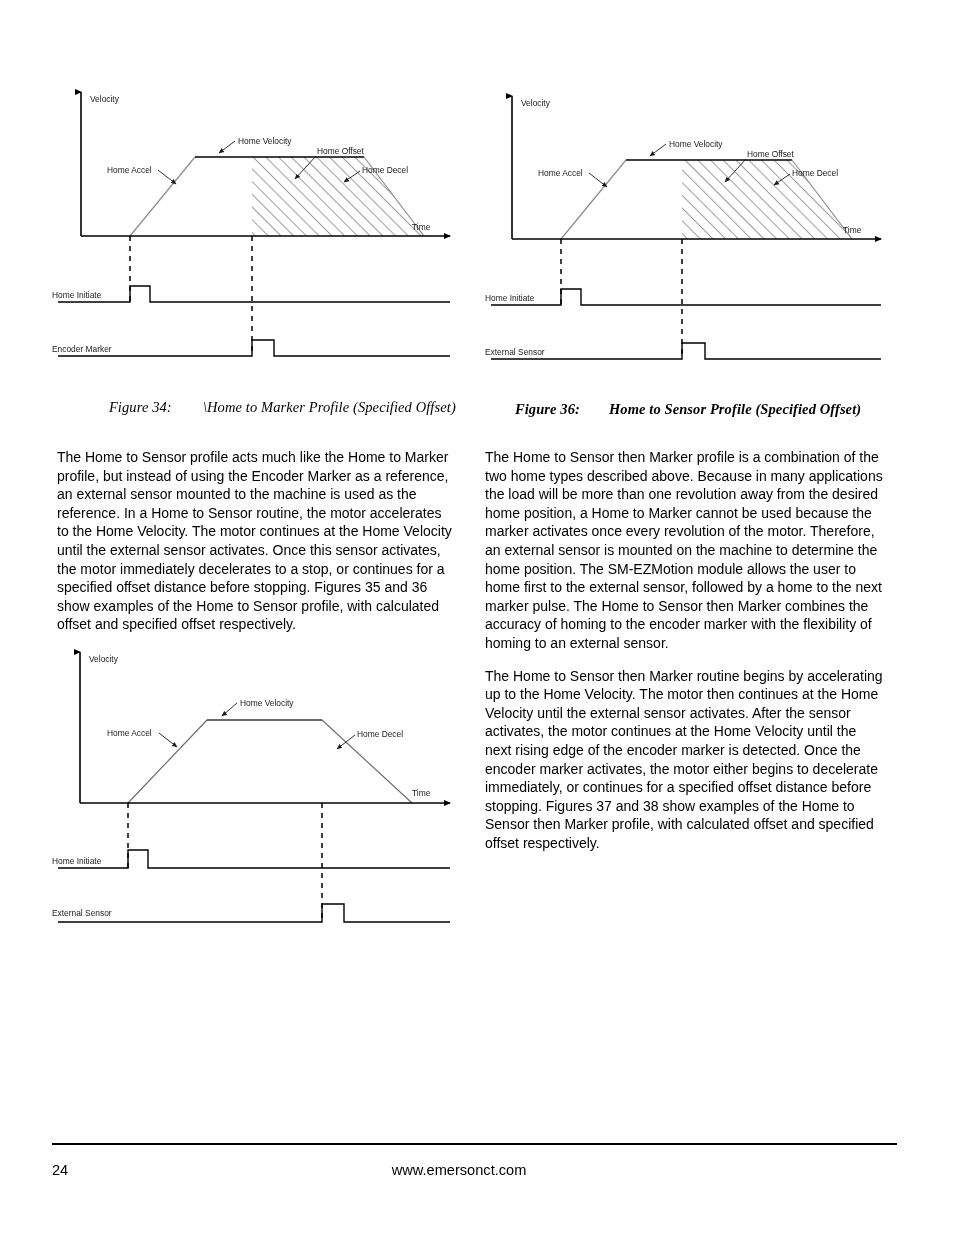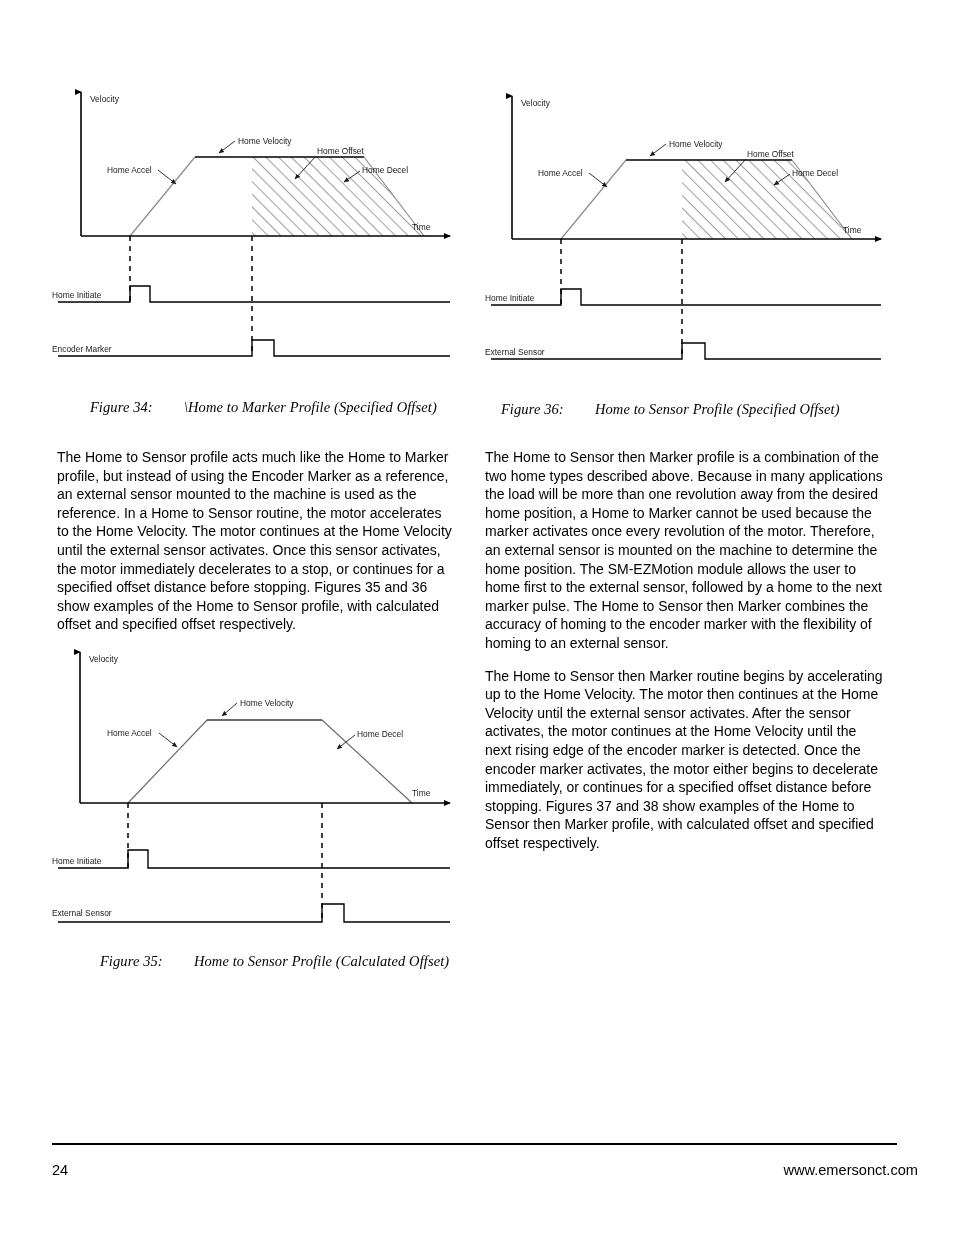--- a/index.html
+++ b/index.html
@@ -64,21 +64,21 @@
     height: 2px;
     background: #000;
   }
   .footer-text {
     position: absolute;
     top: 1162px;
     font-size: 14.6px;
     color: #000;
   }
   #footer-page   { left: 52px; }
-  #footer-url    { left: 0; width: 918px; text-align: right; }
+  #footer-url    { left: 0; width: 918px; text-align: center; }
   #footer-title  { left: 0; width: 897px; text-align: right; }
 
   
   .lbl {
     font-family: "Liberation Sans", sans-serif;
     font-size: 8.4px;
     fill: #1a1a1a;
   }
   .lbl-sig {
     font-family: "Liberation Sans", sans-serif;
@@ -138,21 +138,21 @@
       <line x1="200" y1="152" x2="200" y2="272" stroke="#000" stroke-width="1.5" stroke-dasharray="5,5"></line>
 
       <polyline points="6,218 78,218 78,202 98,202 98,218 398,218" fill="none" stroke="#000" stroke-width="1.4"></polyline>
       <text class="lbl-sig" x="0" y="214">Home Initiate</text>
 
       <polyline points="6,272 200,272 200,256 222,256 222,272 398,272" fill="none" stroke="#000" stroke-width="1.4"></polyline>
       <text class="lbl-sig" x="0" y="268">Encoder Marker</text>
     </svg>
   </div>
 
-  <div class="fig-caption" style="left:75px; top:382px;">
+  <div class="fig-caption" style="left:94px; top:382px;">
     <span class="cap-num">Figure 34:</span><span>\Home to Marker Profile (Specified Offset)</span>
   </div>
 
   <div class="figure" id="fig36-wrap" style="left:485px; top:88px;">
     <svg width="410" height="290" viewBox="0 0 410 290">
       <defs>
         <pattern id="hatch36" width="9" height="9" patternUnits="userSpaceOnUse" patternTransform="rotate(-45 0 0)">
           <line x1="0" y1="0" x2="0" y2="9" stroke="#4d4d4d" stroke-width="1.1"></line>
         </pattern>
         <marker id="arrowE36" markerWidth="7" markerHeight="7" refX="6" refY="3" orient="auto" markerUnits="userSpaceOnUse">
@@ -194,21 +194,21 @@
       <line x1="197" y1="151" x2="197" y2="271" stroke="#000" stroke-width="1.5" stroke-dasharray="5,5"></line>
 
       <polyline points="6,217 76,217 76,201 96,201 96,217 396,217" fill="none" stroke="#000" stroke-width="1.4"></polyline>
       <text class="lbl-sig" x="0" y="213">Home Initiate</text>
 
       <polyline points="6,271 197,271 197,255 220,255 220,271 396,271" fill="none" stroke="#000" stroke-width="1.4"></polyline>
       <text class="lbl-sig" x="0" y="267">External Sensor</text>
     </svg>
   </div>
 
-  <div class="fig-caption" style="left:486px; top:384px;">
+  <div class="fig-caption" style="left:500px; top:384px;font-weight:bold;">
     <span class="cap-num">Figure 36:</span><span>Home to Sensor Profile (Specified Offset)</span>
   </div>
 
   <div class="col" id="left-col" style="left:57px; top:448px; width:398px;">
     <p>The Home to Sensor profile acts much like the Home to Marker profile, but instead of using the Encoder Marker as a reference, an external sensor mounted to the machine is used as the reference. In a Home to Sensor routine, the motor accelerates to the Home Velocity. The motor continues at the Home Velocity until the external sensor activates. Once this sensor activates, the motor immediately decelerates to a stop, or continues for a specified offset distance before stopping. Figures 35 and 36 show examples of the Home to Sensor profile, with calculated offset and specified offset respectively.</p>
   </div>
 
   <div class="col" id="right-col" style="left:485px; top:448px; width:400px;">
     <p>The Home to Sensor then Marker profile is a combination of the two home types described above. Because in many applications the load will be more than one revolution away from the desired home position, a Home to Marker cannot be used because the marker activates once every revolution of the motor. Therefore, an external sensor is mounted on the machine to determine the home position. The SM-EZMotion module allows the user to home first to the external sensor, followed by a home to the next marker pulse. The Home to Sensor then Marker combines the accuracy of homing to the encoder marker with the flexibility of homing to an external sensor.</p>
     <p>The Home to Sensor then Marker routine begins by accelerating up to the Home Velocity. The motor then continues at the Home Velocity until the external sensor activates. After the sensor activates, the motor continues at the Home Velocity until the next rising edge of the encoder marker is detected. Once the encoder marker activates, the motor either begins to decelerate immediately, or continues for a specified offset distance before stopping. Figures 37 and 38 show examples of the Home to Sensor then Marker profile, with calculated offset and specified offset respectively.</p>
@@ -253,21 +253,18 @@
       <line x1="270" y1="159" x2="270" y2="278" stroke="#000" stroke-width="1.5" stroke-dasharray="5,5"></line>
 
       <polyline points="6,224 76,224 76,206 96,206 96,224 398,224" fill="none" stroke="#000" stroke-width="1.4"></polyline>
       <text class="lbl-sig" x="0" y="220">Home Initiate</text>
 
       <polyline points="6,278 270,278 270,260 292,260 292,278 398,278" fill="none" stroke="#000" stroke-width="1.4"></polyline>
       <text class="lbl-sig" x="0" y="272">External  Sensor</text>
     </svg>
   </div>
 
-  <div class="fig-caption" style="left:85px; top:936px;">
-    <span class="cap-num">Figure 35:</span><span>Home to Sensor Profile (Calculated Offset)</span>
-  </div>
 
   <div class="footer-rule"></div>
   <div class="footer-text" id="footer-page">24</div>
   <div class="footer-text" id="footer-url">www.emersonct.com</div>
 
 </div>
 
 </body></html>

